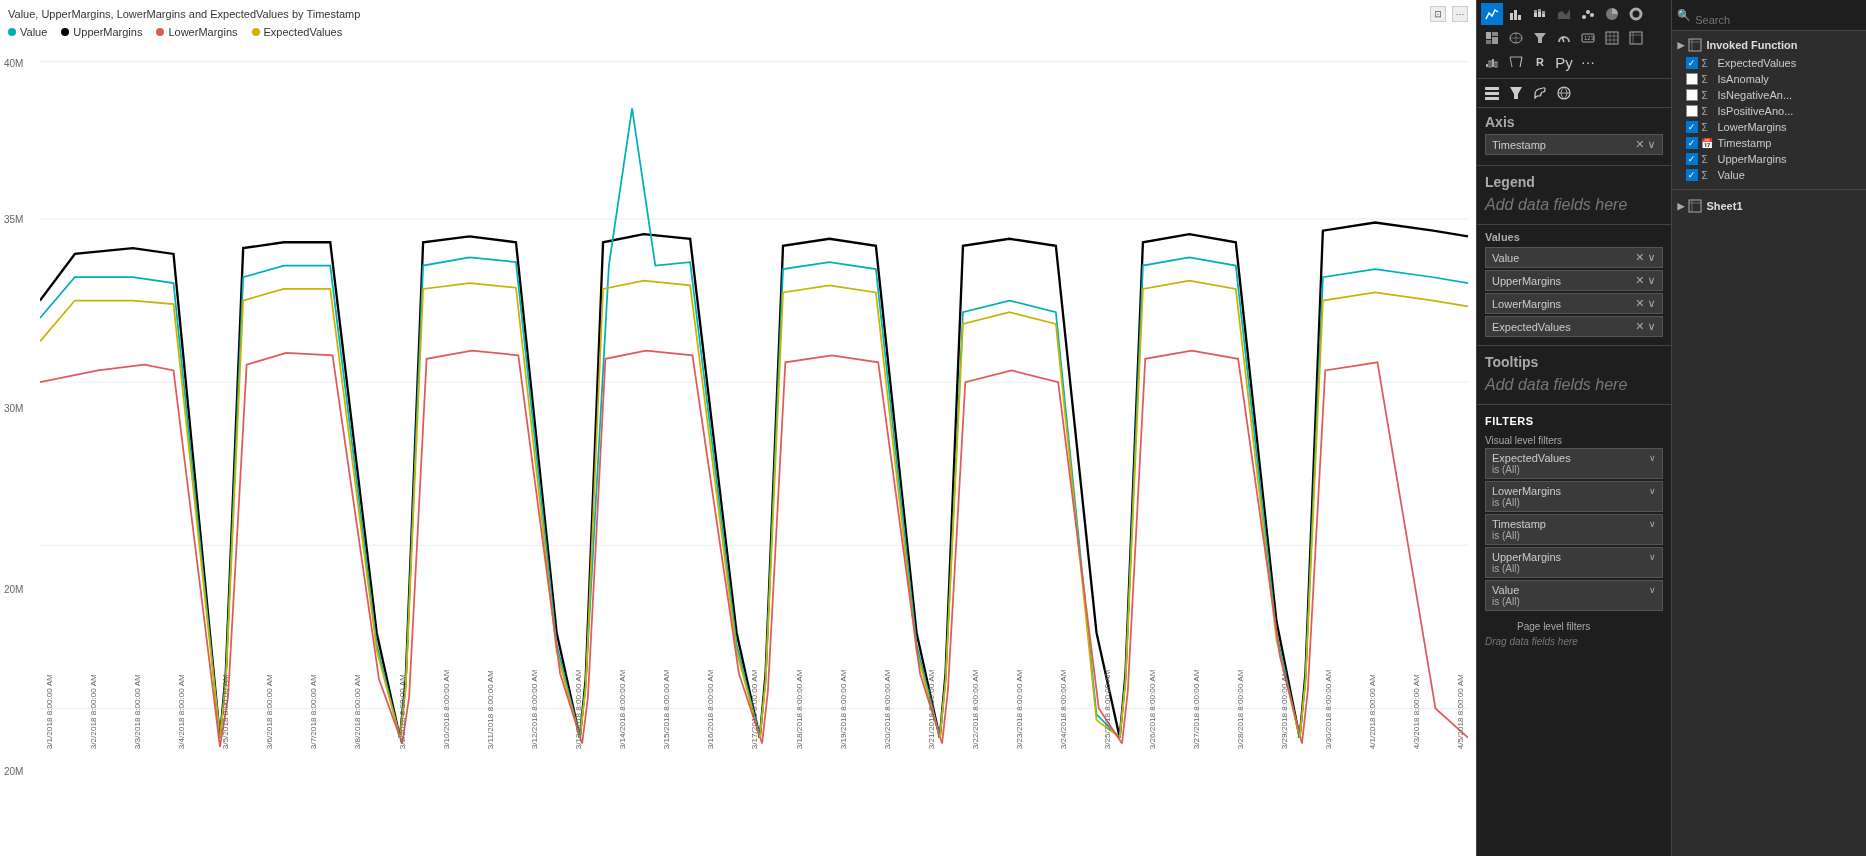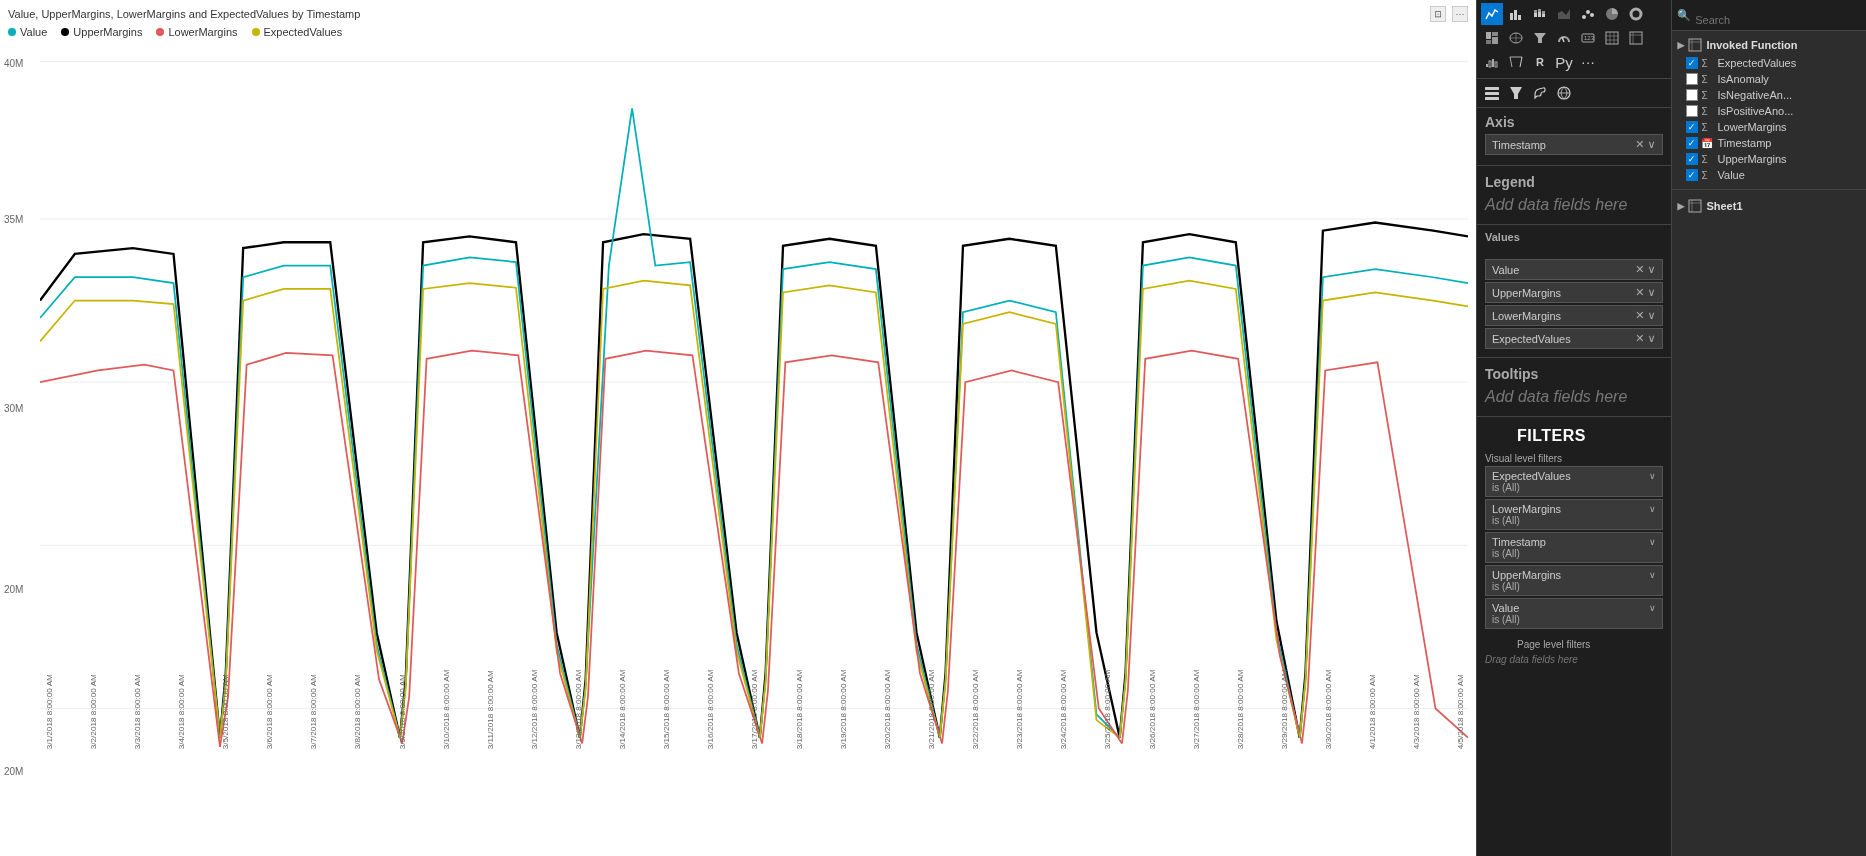--- a/index.html
+++ b/index.html
@@ -251,21 +251,21 @@
     }
 
     .values-section {
       padding: 4px 8px;
     }
 
     .values-label {
       font-size: 11px;
       color: #aaa;
       font-weight: 600;
-      margin-bottom: 16px;
+      margin-bottom: 4px;
     }
 
     .value-field {
       background: #3a3a3a;
       border: 1px solid #555;
       padding: 3px 6px;
       font-size: 11px;
       color: #ccc;
       display: flex;
       justify-content: space-between;
@@ -273,26 +273,25 @@
       margin-bottom: 2px;
     }
 
     
     .filters-section {
       padding: 4px 8px;
       overflow-y: auto;
     }
 
     .filters-title {
-      font-size: 16px;
+      font-size: 11px;
       font-weight: 700;
       color: #fff;
       padding: 4px 0;
       letter-spacing: 0.5px;
-      margin-left: 32px;
     }
 
     .filter-subsection-title {
       font-size: 10px;
       color: #aaa;
       padding: 4px 0 2px 0;
     }
 
     .filter-item {
       background: #3a3a3a;

